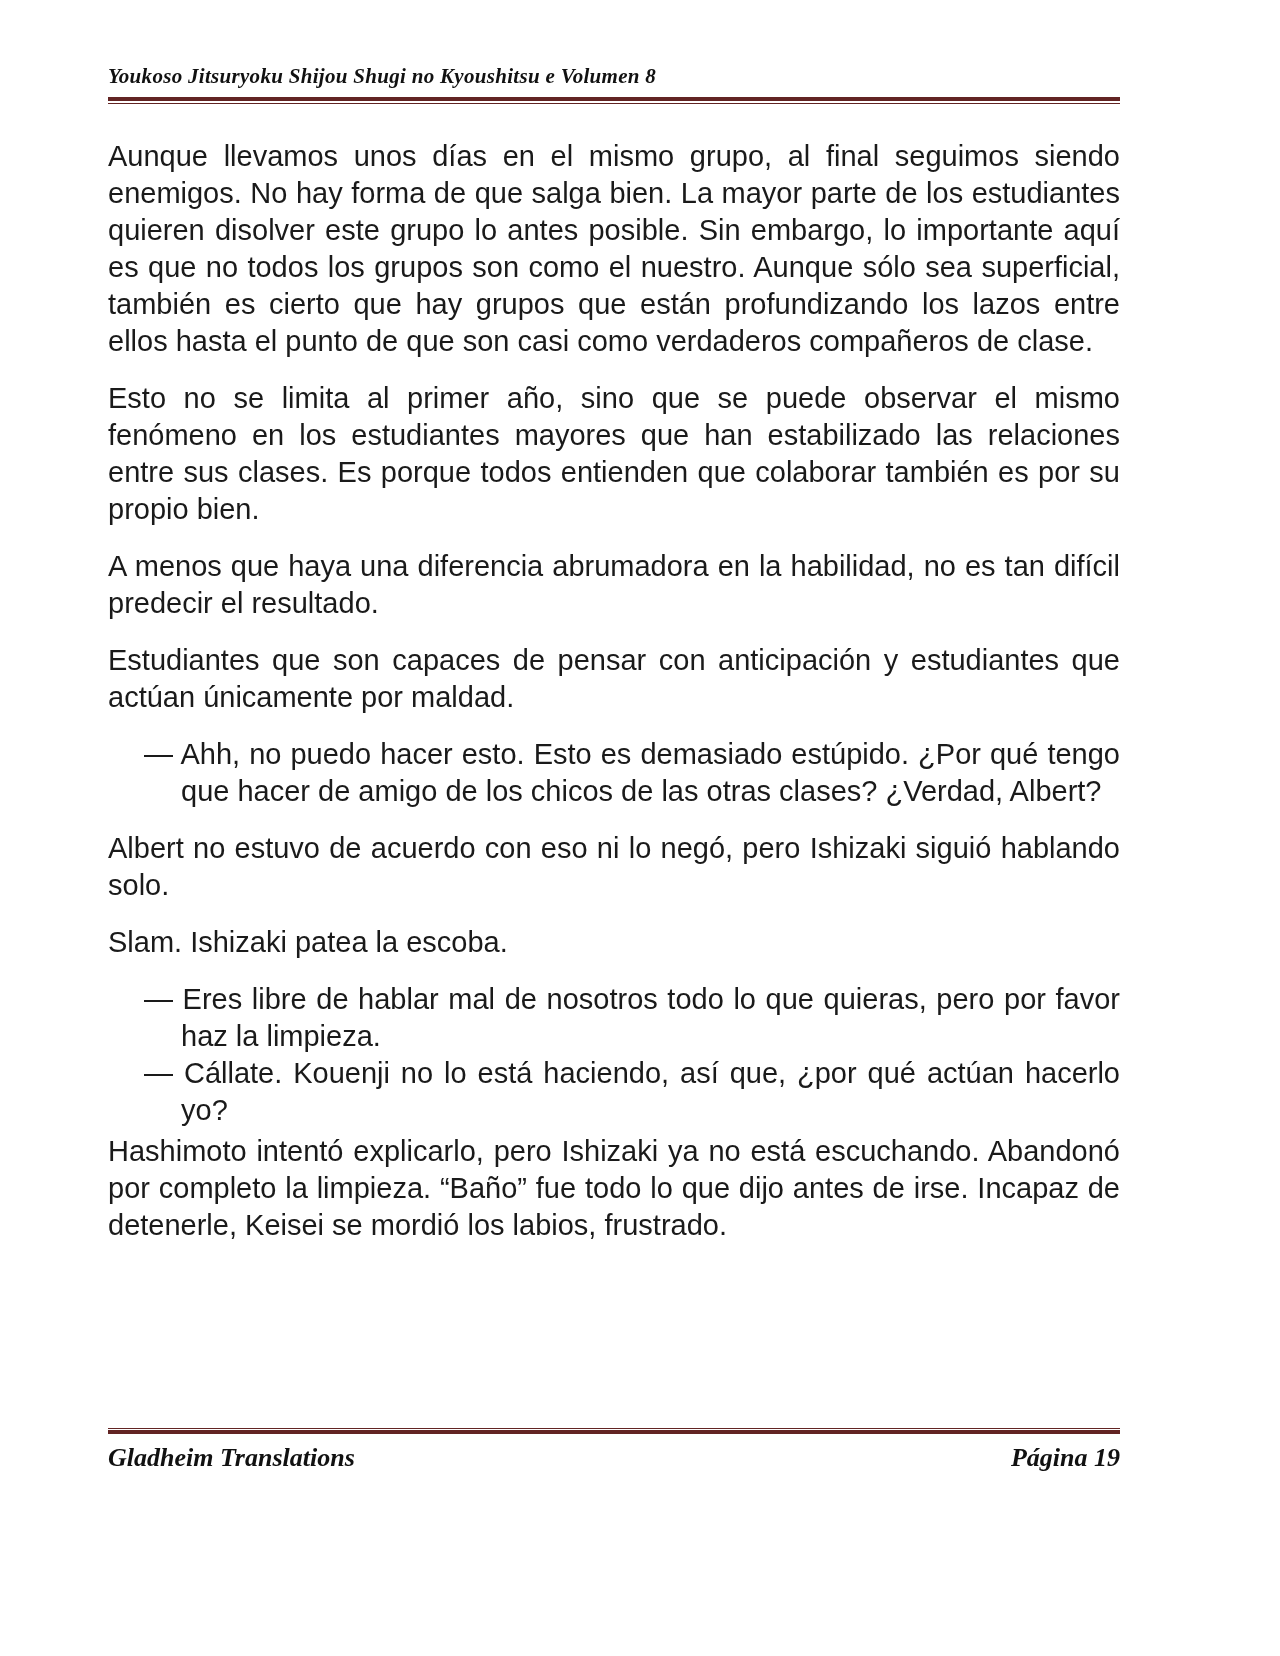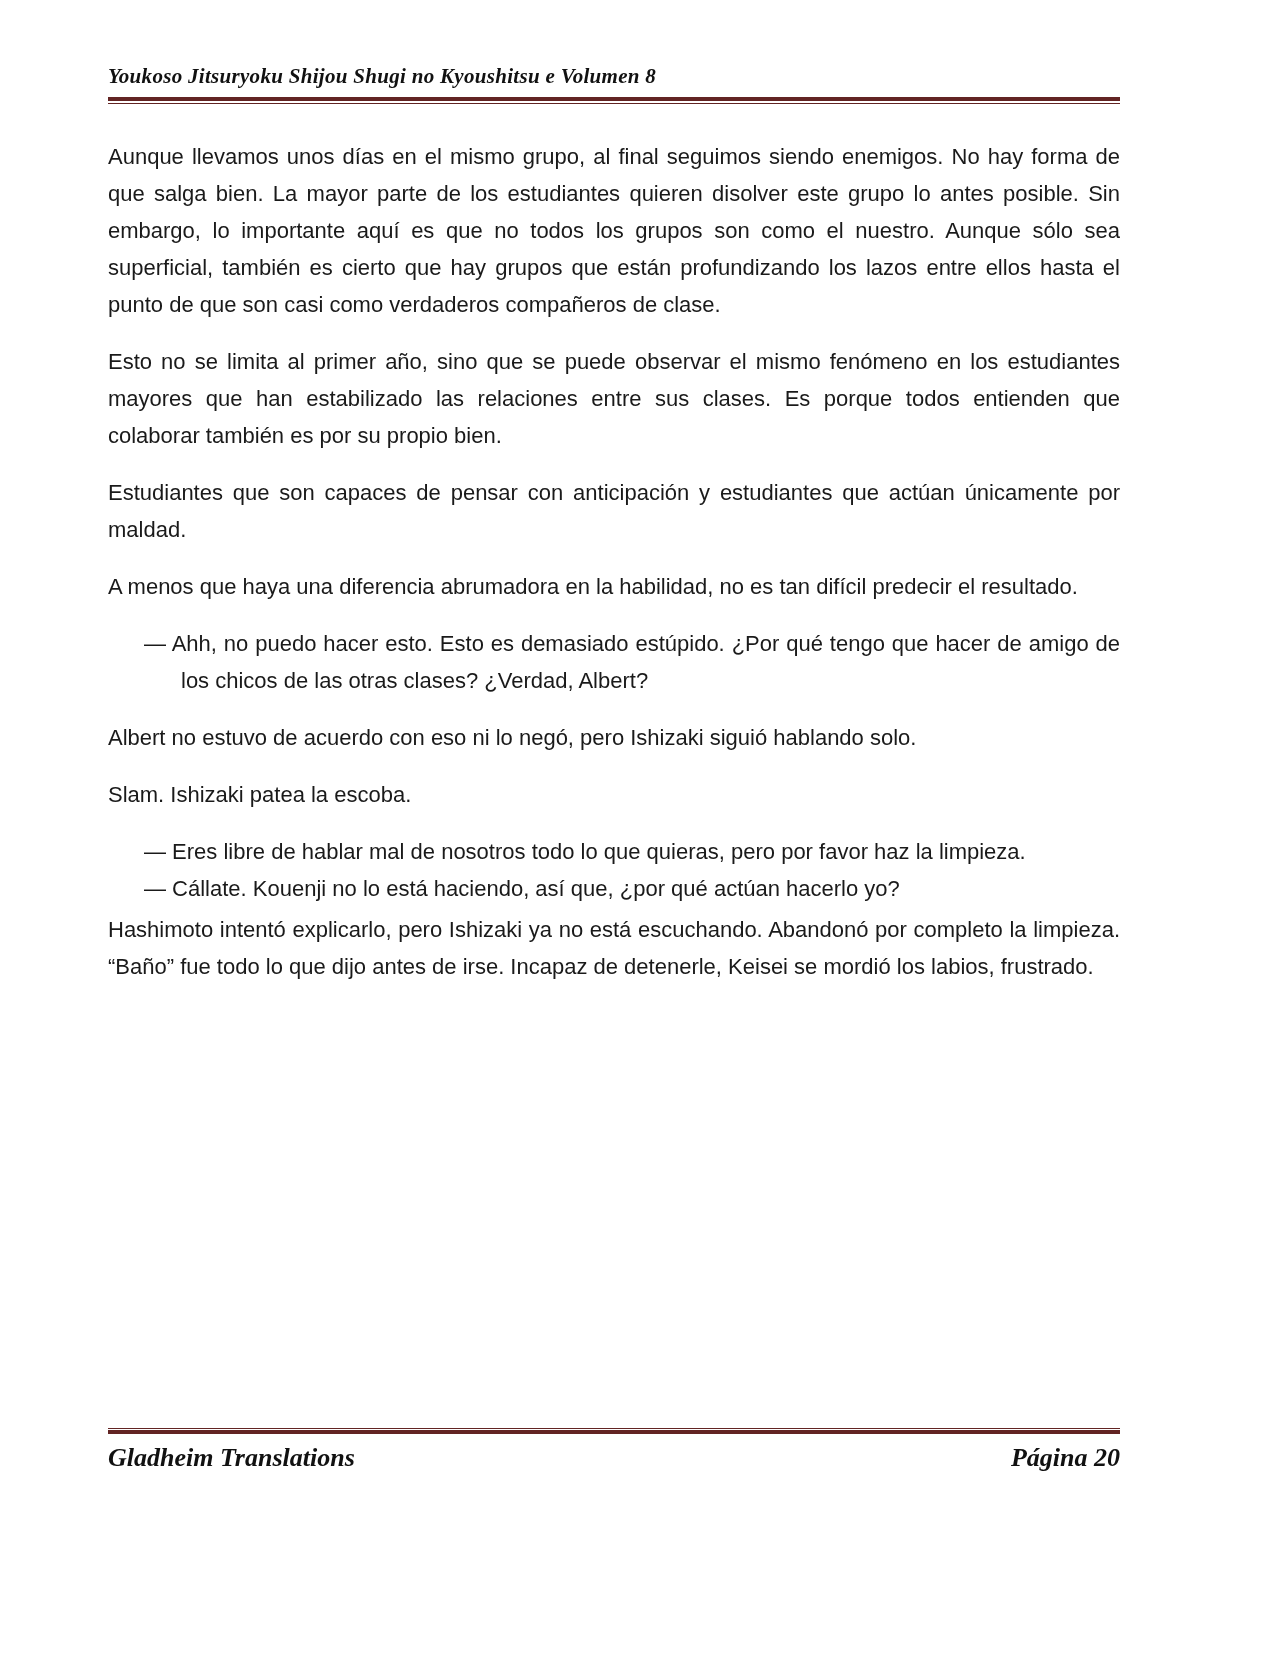--- a/index.html
+++ b/index.html
@@ -42,21 +42,21 @@
 
   
   .content {
     position: absolute;
     top: 138px;
     left: 108px;
     right: 160px;
   }
   .content p {
     margin: 0 0 20px 0;
-    font-size: 22px;
+    font-size: 29px;
     line-height: 37px;
     text-align: justify;
   }
   .content p.dialogue {
     padding-left: 73px;
     text-indent: -37px;
   }
   .dialogue-group { margin-bottom: 4px; }
   .dialogue-group p { margin-bottom: 0; }
 
@@ -89,33 +89,33 @@
 <div class="page">
 
   <div class="header">
     <div class="header-title">Youkoso Jitsuryoku Shijou Shugi no Kyoushitsu e Volumen 8</div>
     <div class="header-rule"></div>
   </div>
 
   <div class="content">
     <p>Aunque llevamos unos días en el mismo grupo, al final seguimos siendo enemigos. No hay forma de que salga bien. La mayor parte de los estudiantes quieren disolver este grupo lo antes posible. Sin embargo, lo importante aquí es que no todos los grupos son como el nuestro. Aunque sólo sea superficial, también es cierto que hay grupos que están profundizando los lazos entre ellos hasta el punto de que son casi como verdaderos compañeros de clase.</p>
     <p>Esto no se limita al primer año, sino que se puede observar el mismo fenómeno en los estudiantes mayores que han estabilizado las relaciones entre sus clases. Es porque todos entienden que colaborar también es por su propio bien.</p>
+    <p>A menos que haya una diferencia abrumadora en la habilidad, no es tan difícil predecir el resultado.</p>
     <p>Estudiantes que son capaces de pensar con anticipación y estudiantes que actúan únicamente por maldad.</p>
-    <p>A menos que haya una diferencia abrumadora en la habilidad, no es tan difícil predecir el resultado.</p>
     <p class="dialogue">— Ahh, no puedo hacer esto. Esto es demasiado estúpido. ¿Por qué tengo que hacer de amigo de los chicos de las otras clases? ¿Verdad, Albert?</p>
     <p>Albert no estuvo de acuerdo con eso ni lo negó, pero Ishizaki siguió hablando solo.</p>
     <p>Slam. Ishizaki patea la escoba.</p>
     <div class="dialogue-group">
       <p class="dialogue">— Eres libre de hablar mal de nosotros todo lo que quieras, pero por favor haz la limpieza.</p>
       <p class="dialogue">— Cállate. Kouenji no lo está haciendo, así que, ¿por qué actúan hacerlo yo?</p>
     </div>
     <p>Hashimoto intentó explicarlo, pero Ishizaki ya no está escuchando. Abandonó por completo la limpieza. “Baño” fue todo lo que dijo antes de irse. Incapaz de detenerle, Keisei se mordió los labios, frustrado.</p>
   </div>
 
   <div class="footer">
     <div class="footer-rule"></div>
     <div class="footer-row">
       <span>Gladheim Translations</span>
-      <span>Página 20</span>
+      <span>Página 19</span>
     </div>
   </div>
 
 </div>
 
 </body></html>

